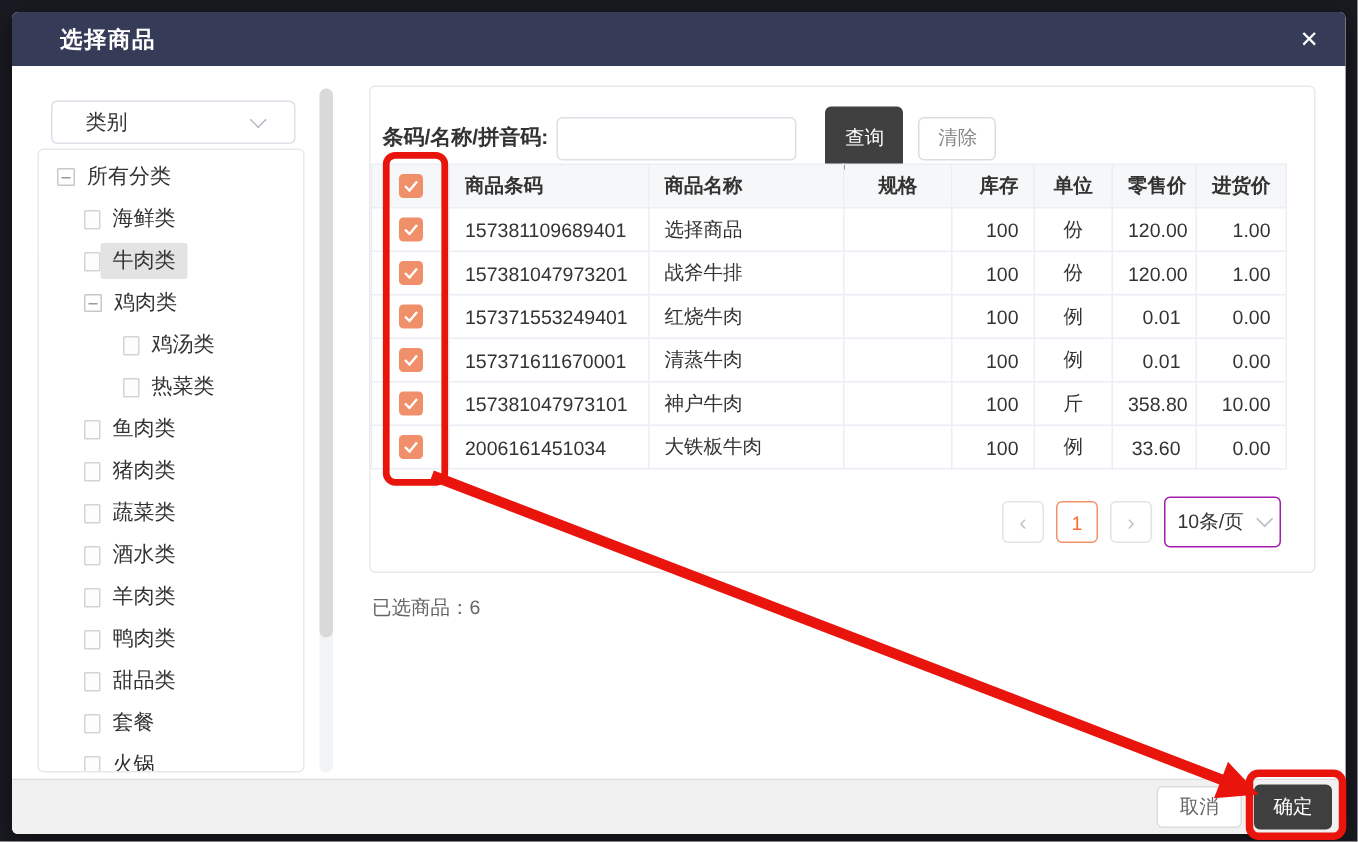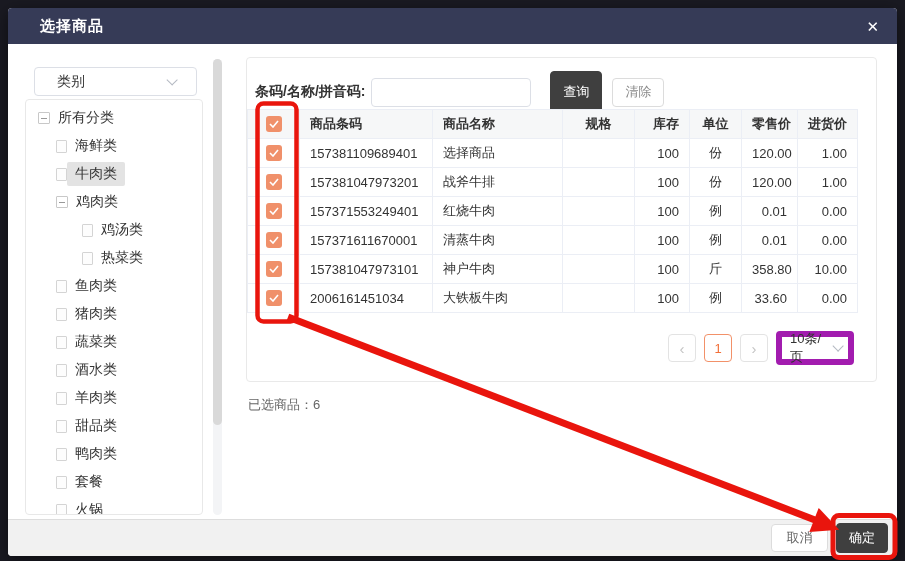--- a/index.html
+++ b/index.html
@@ -72,21 +72,21 @@
   .cbx svg { display:block; }
 
   .pagination { position:absolute; right:22px; top:273px; display:flex; gap:8px;
     align-items:center; }
   .pg-btn { width:28px; height:28px; border:1px solid #e3e3e3; border-radius:4px;
     background:#fff; color:#c4c4c4; font-size:15px; display:flex; align-items:center;
     justify-content:center; cursor:pointer; }
   .pg-cur { width:28px; height:28px; border:1px solid #f29169; border-radius:4px;
     color:#f2703a; font-size:13px; display:flex; align-items:center; justify-content:center;
     cursor:pointer; }
-  .pg-size { width:78px; height:34px; border:6px solid #a21caf; border-radius:4px;
+  .pg-size { width:78px; height:34px; border:1px solid #a21caf; border-radius:4px;
     display:flex; align-items:center; padding:0 8px; font-size:13px; color:#333; cursor:pointer; }
 
   .summary { position:absolute; left:240px; top:352px; font-size:13px; color:#666; }
 
   
   .annotations { position:absolute; left:0; top:0; width:905px; height:561px;
     pointer-events:none; z-index:60; }
 </style>
 </head>
 <body>
@@ -144,25 +144,25 @@
           <div class="tree-item lv1">
             <span class="doc-icon"></span>
             <span class="label">酒水类</span>
           </div>
           <div class="tree-item lv1">
             <span class="doc-icon"></span>
             <span class="label">羊肉类</span>
           </div>
           <div class="tree-item lv1">
             <span class="doc-icon"></span>
+            <span class="label">鸭肉类</span>
+          </div>
+          <div class="tree-item lv1">
+            <span class="doc-icon"></span>
             <span class="label">甜品类</span>
-          </div>
-          <div class="tree-item lv1">
-            <span class="doc-icon"></span>
-            <span class="label">鸭肉类</span>
           </div>
           <div class="tree-item lv1">
             <span class="doc-icon"></span>
             <span class="label">套餐</span>
           </div>
           <div class="tree-item lv1">
             <span class="doc-icon"></span>
             <span class="label">火锅</span>
           </div>
         </div>

